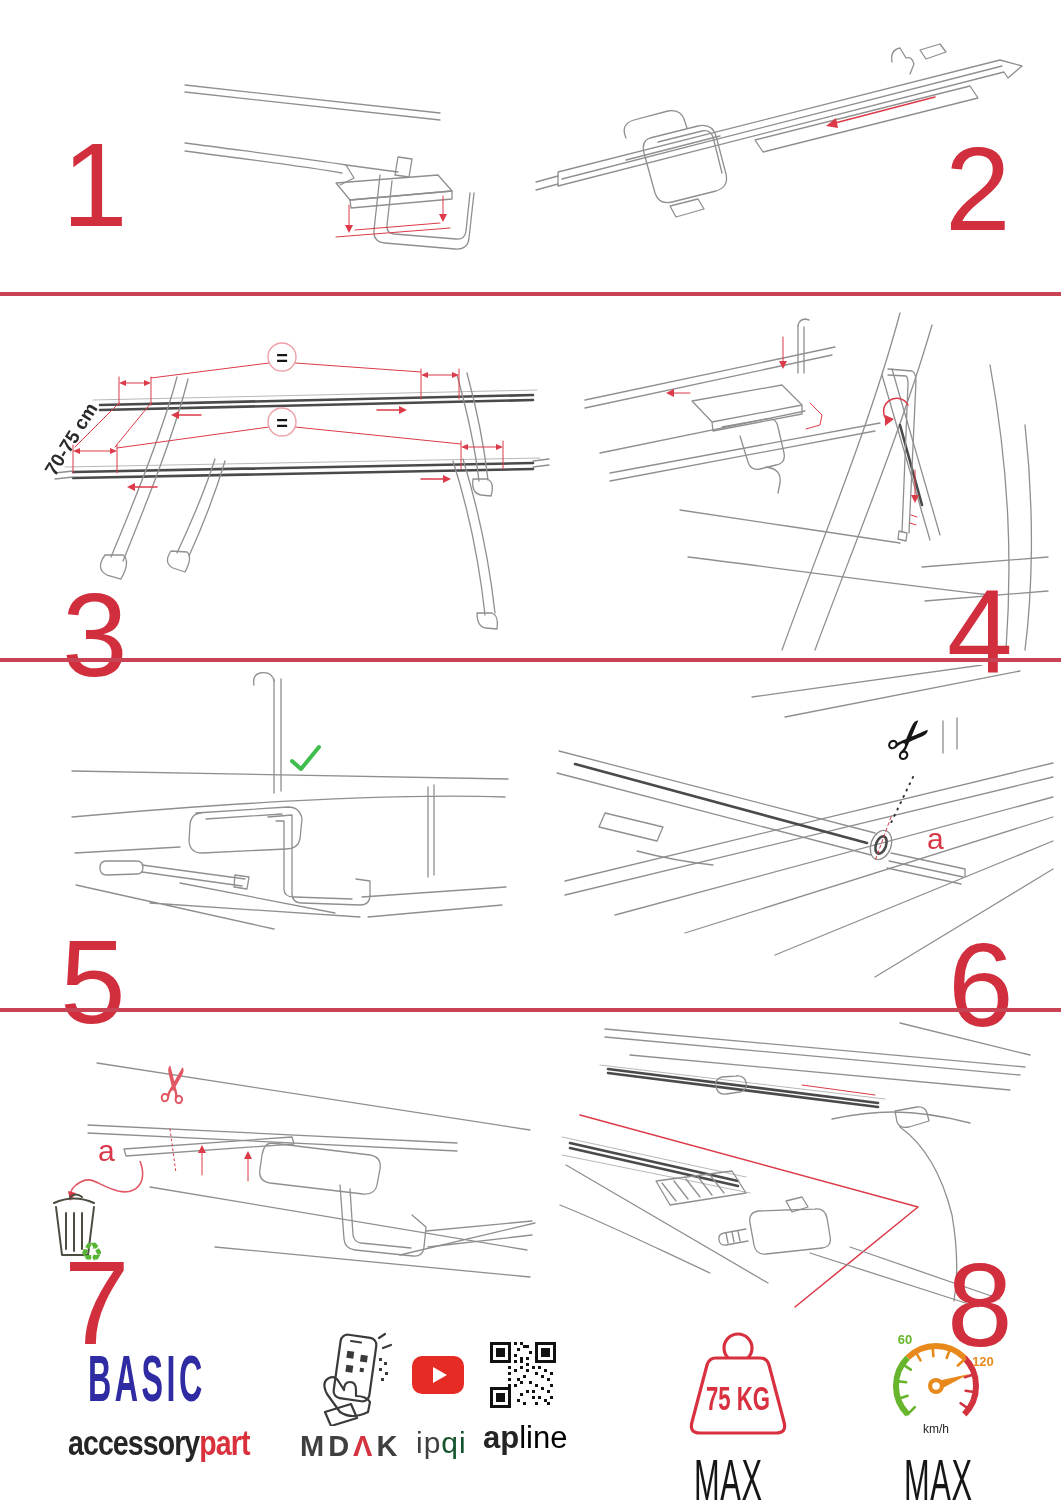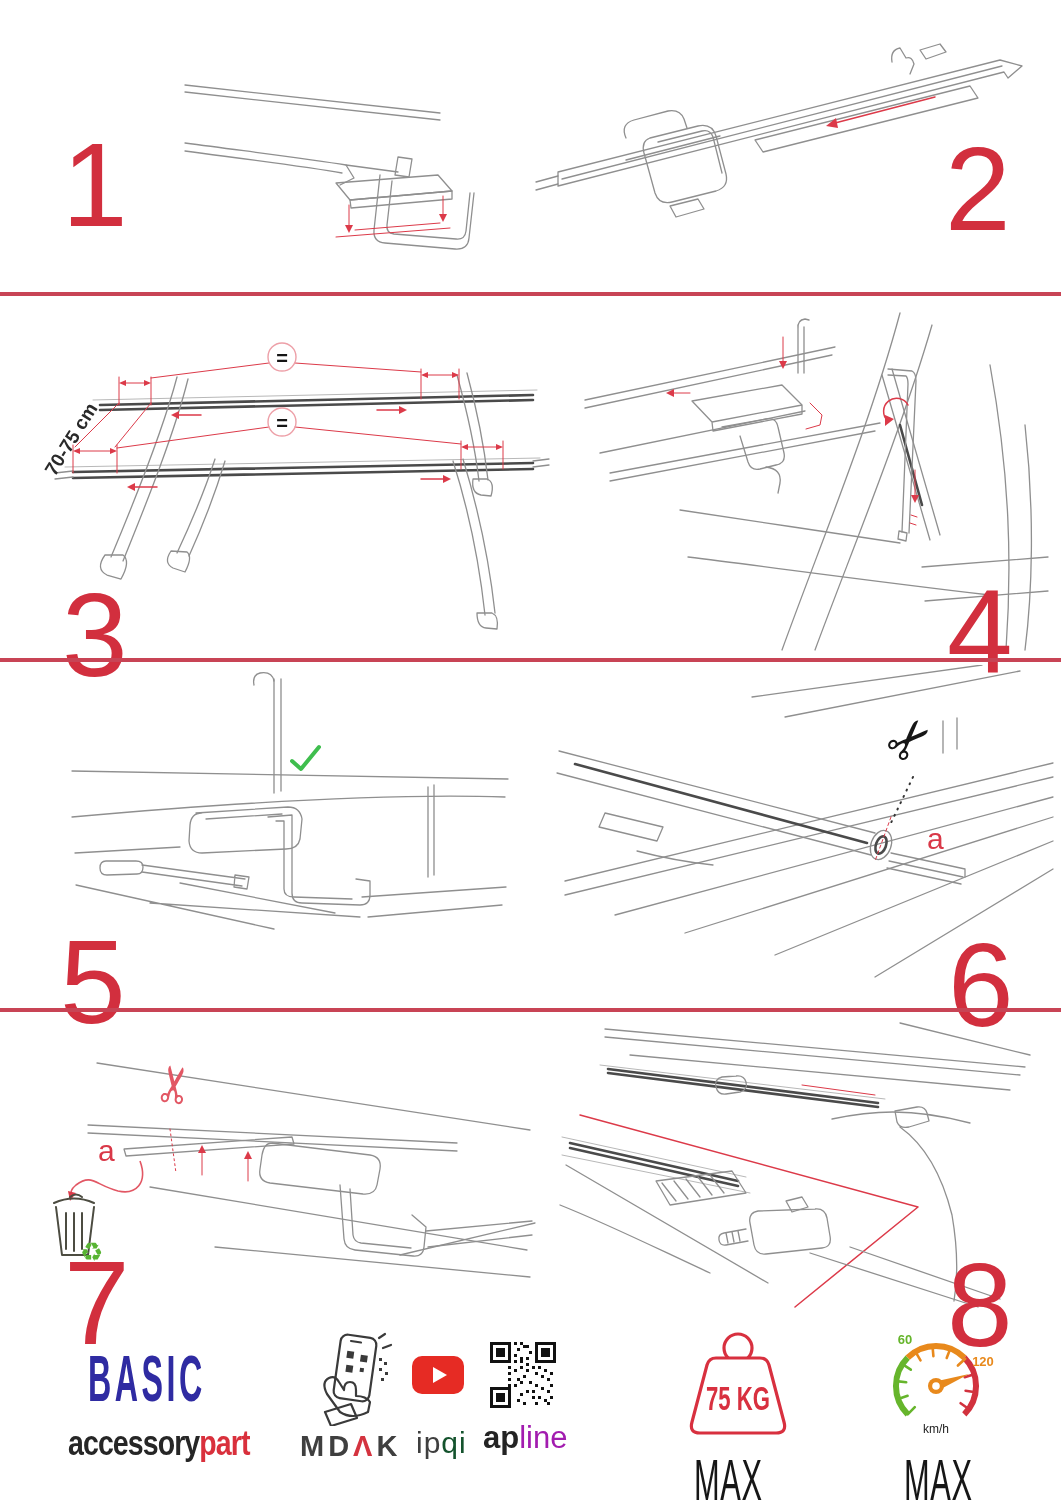--- a/index.html
+++ b/index.html
@@ -27,21 +27,21 @@
   .brand-basic{position:absolute;color:#2f2ba2;font-size:46px;font-weight:700;letter-spacing:5px;
                transform:scale(0.70,1.42);transform-origin:top left;white-space:nowrap;}
   .brand-sub{position:absolute;font-size:31px;font-weight:700;letter-spacing:-1px;
              transform:scale(0.92,1.12);transform-origin:top left;white-space:nowrap;color:#262626;}
   .brand-sub .rd{color:#d9303c;}
   .logo-mdak{position:absolute;font-size:29px;font-weight:700;letter-spacing:4px;color:#3f3f3f;white-space:nowrap;text-align:right;}
   .logo-mdak .rd{color:#d4333f;}
   .logo-ipqi{position:absolute;font-size:30px;font-weight:400;color:#3f3f3f;letter-spacing:1px;white-space:nowrap;}
   .logo-ipqi .rd{color:#14532d;}
   .logo-apline{position:absolute;font-size:31px;font-weight:700;color:#242424;letter-spacing:0px;white-space:nowrap;}
-  .logo-apline .rd{color:#a21caf;font-weight:400;}
+  .logo-apline .rd{color:#000000;font-weight:400;}
   .max-lbl{position:absolute;color:#161616;font-size:44px;font-weight:400;letter-spacing:1px;
            transform:scale(0.70,1.30);transform-origin:top left;white-space:nowrap;}
   .yt{position:absolute;width:52px;height:38px;background:#e62b24;border-radius:10px;}
   .yt svg{position:absolute;left:0;top:0;}
 </style>
 </head>
 <body>
 
 <div class="page">
 

